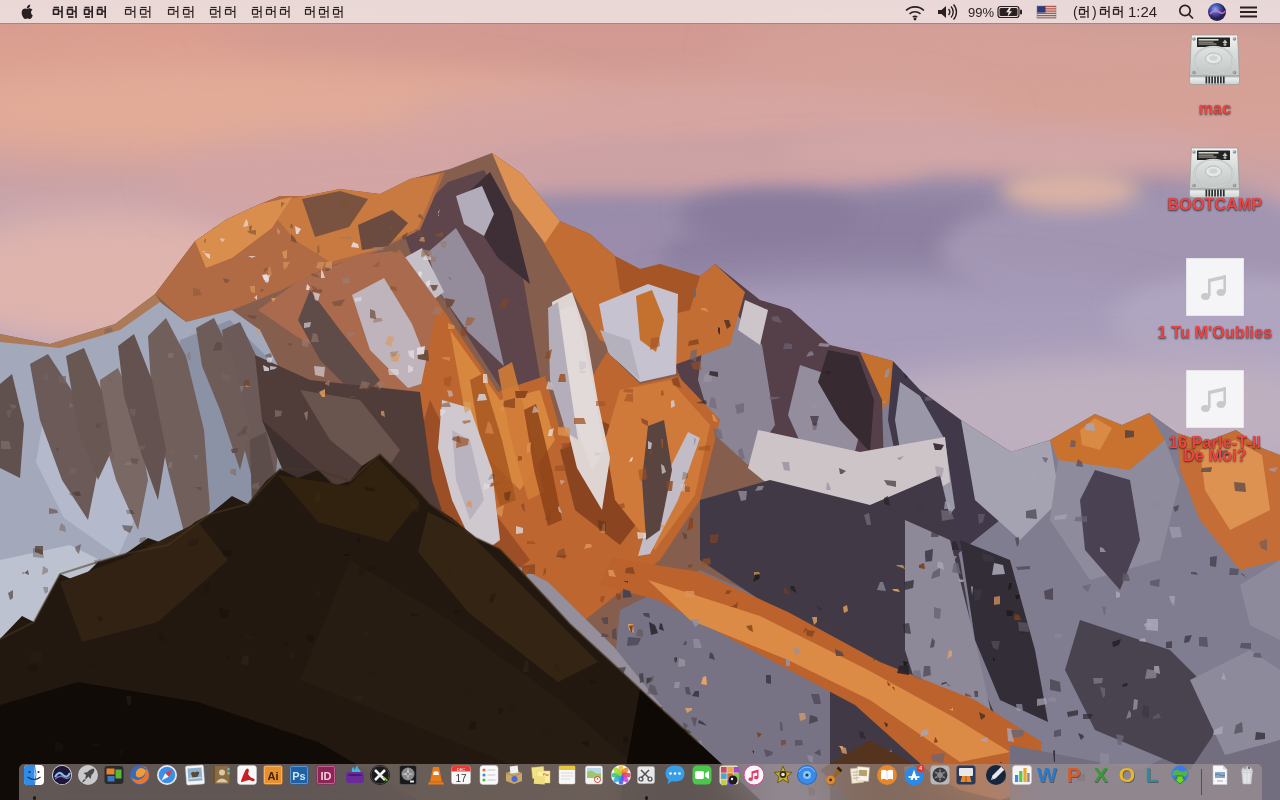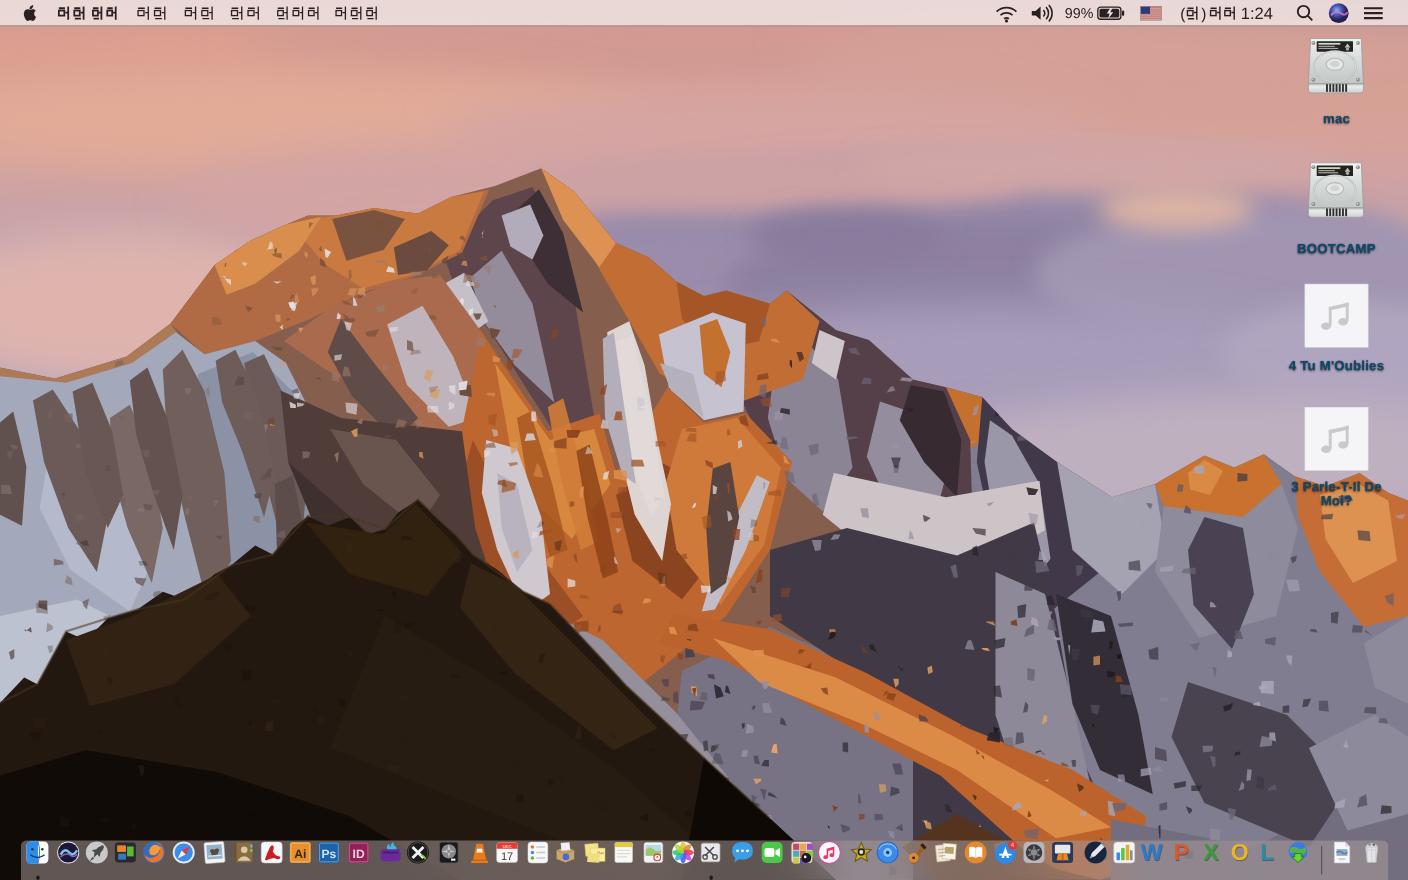--- a/index.html
+++ b/index.html
@@ -1,18 +1,18 @@
 <!DOCTYPE html>
 <html><head>
 <meta charset="utf-8">
 <style>
   html,body{margin:0;padding:0;width:1280px;height:800px;overflow:hidden;font-family:"Liberation Sans",sans-serif;}
   #wall{position:absolute;left:0;top:0;width:1280px;height:800px;}
   #menubar{position:absolute;left:0;top:0;width:1280px;height:23px;background:rgba(240,229,228,0.84);border-bottom:1px solid rgba(140,105,105,0.75);backdrop-filter:blur(18px);z-index:30;}
-  .dlabel{position:absolute;z-index:10;color:#0c4a6e;font-size:12px;text-align:center;line-height:13px;text-shadow:0 1px 2px rgba(0,0,0,0.65),0 0 1px rgba(0,0,0,0.4);letter-spacing:0.2px;}
+  .dlabel{position:absolute;z-index:10;color:#ef4444;font-size:16px;text-align:center;line-height:13px;text-shadow:0 1px 2px rgba(0,0,0,0.65),0 0 1px rgba(0,0,0,0.4);letter-spacing:0.2px;}
   #dock{position:absolute;left:19px;top:764px;width:1243px;height:36px;border-radius:5px 5px 0 0;background:rgba(170,158,156,0.52);backdrop-filter:blur(22px) saturate(1.15);z-index:20;}
   .di{position:absolute;top:0;width:22px;height:22px;}
   .rdot{position:absolute;top:32px;width:3.5px;height:3.5px;border-radius:50%;background:#1c1c1c;}
 </style>
 </head>
 <body>
 <svg id="wall" viewBox="0 0 1280 800" preserveAspectRatio="none">
 
 <defs>
   <linearGradient id="sky" x1="0" y1="0" x2="0" y2="1">
@@ -943,43 +943,43 @@
     <ellipse cx="26.5" cy="25" rx="4" ry="2.6" fill="#cfd3d2"></ellipse>
     <circle cx="7" cy="6" r="1.8" fill="#90918f"></circle>
     <circle cx="6.6" cy="5.6" r="0.7" fill="#d8dad9"></circle>
     <circle cx="47.5" cy="6" r="1.8" fill="#90918f"></circle>
     <circle cx="47.1" cy="5.6" r="0.7" fill="#d8dad9"></circle>
     <circle cx="7" cy="39.5" r="1.8" fill="#90918f"></circle>
     <circle cx="6.6" cy="39.1" r="0.7" fill="#d8dad9"></circle>
     <circle cx="47.5" cy="39.5" r="1.8" fill="#90918f"></circle>
     <circle cx="47.1" cy="39.1" r="0.7" fill="#d8dad9"></circle>
   </svg>
-<div class="dlabel" style="left:1160px;top:220px;width:110px;"><b>BOOTCAMP</b></div>
+<div class="dlabel" style="left:1160px;top:198px;width:110px;"><b>BOOTCAMP</b></div>
 <svg width="58" height="58" viewBox="0 0 58 58" style="position:absolute;left:1186px;top:258px">
     <rect x="0" y="0" width="58" height="58" fill="#f5f4f6" stroke="#d8d8da" stroke-width="1"></rect>
     <g fill="#c9c9cd">
       <path d="M22,21 L40,17 L40,20.5 L22,24.5 Z"></path>
       <rect x="22" y="21" width="2.6" height="17"></rect>
       <rect x="37.4" y="17" width="2.6" height="17"></rect>
       <ellipse cx="19.5" cy="38.5" rx="4.4" ry="3.4"></ellipse>
       <ellipse cx="35" cy="34.5" rx="4.4" ry="3.4"></ellipse>
     </g>
   </svg>
-<div class="dlabel" style="left:1150px;top:326px;width:130px;"><b>4 Tu M'Oublies</b></div>
+<div class="dlabel" style="left:1150px;top:326px;width:130px;"><b>1 Tu M'Oublies</b></div>
 <svg width="58" height="58" viewBox="0 0 58 58" style="position:absolute;left:1186px;top:370px">
     <rect x="0" y="0" width="58" height="58" fill="#f5f4f6" stroke="#d8d8da" stroke-width="1"></rect>
     <g fill="#c9c9cd">
       <path d="M22,21 L40,17 L40,20.5 L22,24.5 Z"></path>
       <rect x="22" y="21" width="2.6" height="17"></rect>
       <rect x="37.4" y="17" width="2.6" height="17"></rect>
       <ellipse cx="19.5" cy="38.5" rx="4.4" ry="3.4"></ellipse>
       <ellipse cx="35" cy="34.5" rx="4.4" ry="3.4"></ellipse>
     </g>
   </svg>
-<div class="dlabel" style="left:1163px;top:436px;width:104px;"><b>3 Parle-T-Il De Moi?</b></div>
+<div class="dlabel" style="left:1163px;top:436px;width:104px;"><b>16 Parle-T-Il De Moi?</b></div>
 <div id="dock">
     <div class="di" style="left:4px"><svg width="22" height="22" viewBox="0 0 22 22">
         <rect x="1" y="1" width="20" height="20" rx="4" fill="#fff"></rect>
         <path d="M1,1 h10 v20 h-10 a4,4 0 0 1 -4,0 z" fill="#2e8ceb" transform="translate(4,0) scale(0.64,1)"></path>
         <path d="M1,5 a4,4 0 0 1 4,-4 h6.5 v20 H5 a4,4 0 0 1 -4,-4 z" fill="#2e8ceb"></path>
         <path d="M11.5,1 q3,9 0,20" stroke="#1a5fb0" stroke-width="0.8" fill="none"></path>
         <circle cx="6.5" cy="8" r="1.1" fill="#16324e"></circle>
         <circle cx="15.5" cy="8" r="1.1" fill="#16324e"></circle>
         <path d="M4.5,13 q7,5 13,0" stroke="#16324e" stroke-width="1.2" fill="none"></path>
       </svg></div>

